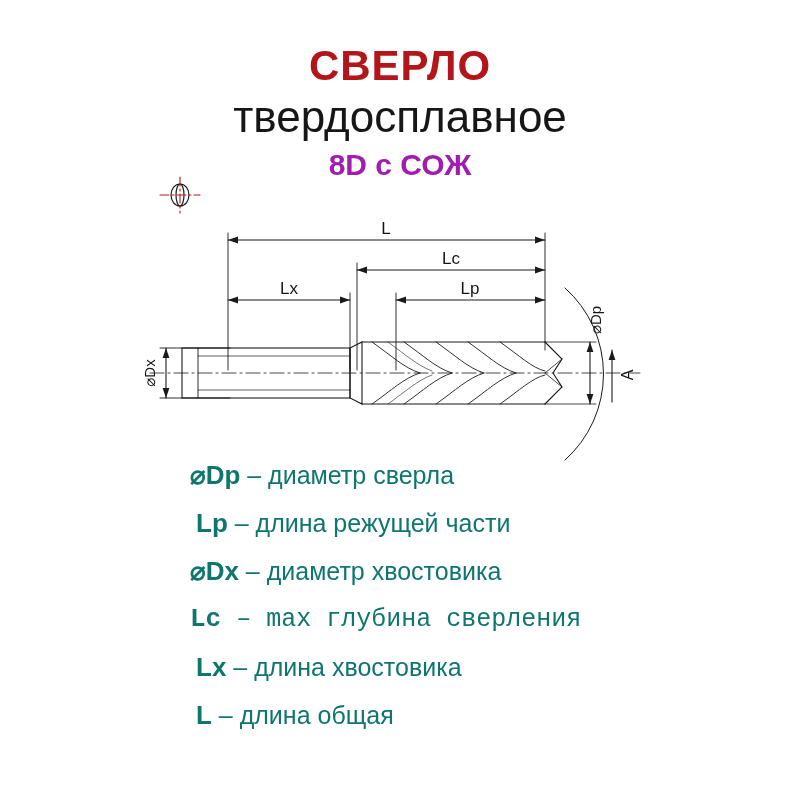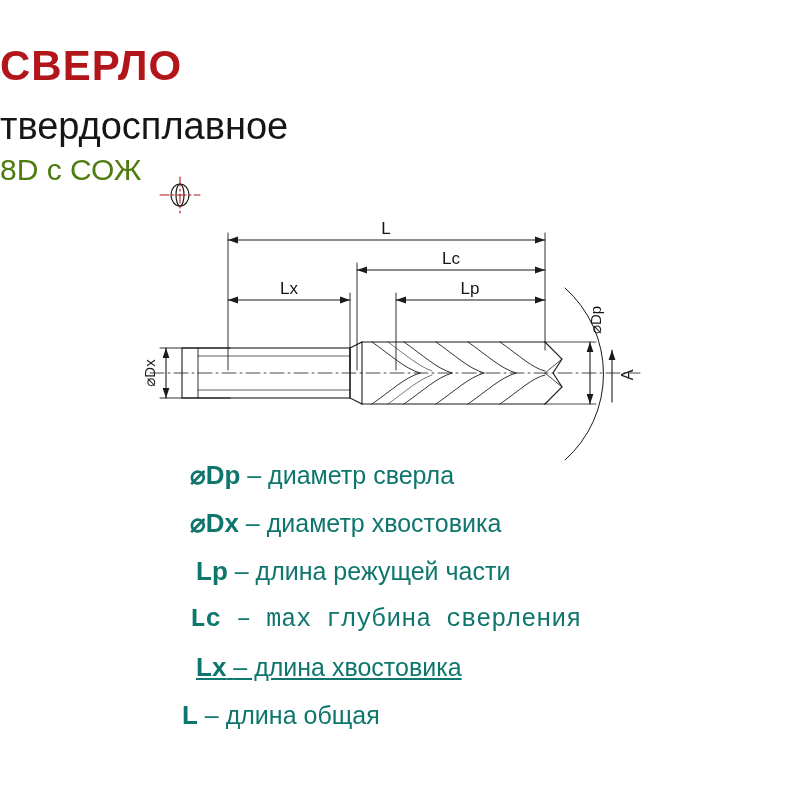--- a/index.html
+++ b/index.html
@@ -20,40 +20,40 @@
     width: 800px;
     height: 800px;
   }
 
   
   .title-block {
     position: absolute;
     top: 44px;
     left: 0;
     width: 800px;
-    text-align: left;
+    text-align: center;
   }
   .title-main {
     font-size: 42px;
     font-weight: bold;
     color: #b3161a;
     letter-spacing: 1px;
     line-height: 1.05;
   }
   .title-sub {
-    font-size: 38px;
+    font-size: 44px;
     font-weight: normal;
     color: #161616;
     line-height: 1.22;
-    margin-top: 15px;
+    margin-top: 2px;
   }
   .title-sub2 {
     font-size: 30px;
-    font-weight: normal;
-    color: #4d7c0f;
+    font-weight: bold;
+    color: #a21caf;
     line-height: 1.25;
     margin-top: 2px;
   }
 
   
   .drawing {
     position: absolute;
     top: 170px;
     left: 0;
     width: 800px;
@@ -78,22 +78,22 @@
     font-weight: bold;
     font-size: 26px;
   }
   .legend-text {
     font-weight: normal;
   }
   .legend-row.indent-1 { margin-left: 8px; }
   .legend-row.indent-2 { margin-left: 8px; }
   .legend-row.indent-3 { margin-left: 14px; }
   .legend-row.indent-4 { margin-left: 8px; font-family: Liberation Mono, monospace; }
-  .legend-row.indent-5 { margin-left: 14px; text-decoration: underline; }
-  .legend-row.indent-6 { }
+  .legend-row.indent-5 { margin-left: 14px; }
+  .legend-row.indent-6 { margin-left: 14px; }
 </style>
 </head>
 <body>
 
 <div id="page">
 
   <div class="title-block">
     <div class="title-main">СВЕРЛО</div>
     <div class="title-sub">твердосплавное</div>
     <div class="title-sub2">8D с СОЖ</div>
@@ -208,28 +208,28 @@
         <text x="633" y="205" font-size="16" text-anchor="middle" transform="rotate(-90 633 205)">A</text>
       </g>
     </svg>
   </div>
 
   <div class="legend">
     <div class="legend-row indent-1">
       <span class="legend-sym">⌀Dp</span>
       <span class="legend-text">– диаметр сверла</span>
     </div>
+    <div class="legend-row indent-3">
+      <span class="legend-sym">Lp</span>
+      <span class="legend-text">– длина режущей части</span>
+    </div>
     <div class="legend-row indent-2">
       <span class="legend-sym">⌀Dx</span>
       <span class="legend-text">– диаметр хвостовика</span>
     </div>
-    <div class="legend-row indent-3">
-      <span class="legend-sym">Lp</span>
-      <span class="legend-text">– длина режущей части</span>
-    </div>
     <div class="legend-row indent-4">
       <span class="legend-sym">Lc</span>
       <span class="legend-text">– max глубина сверления</span>
     </div>
     <div class="legend-row indent-5">
       <span class="legend-sym">Lx</span>
       <span class="legend-text">– длина хвостовика</span>
     </div>
     <div class="legend-row indent-6">
       <span class="legend-sym">L</span>

